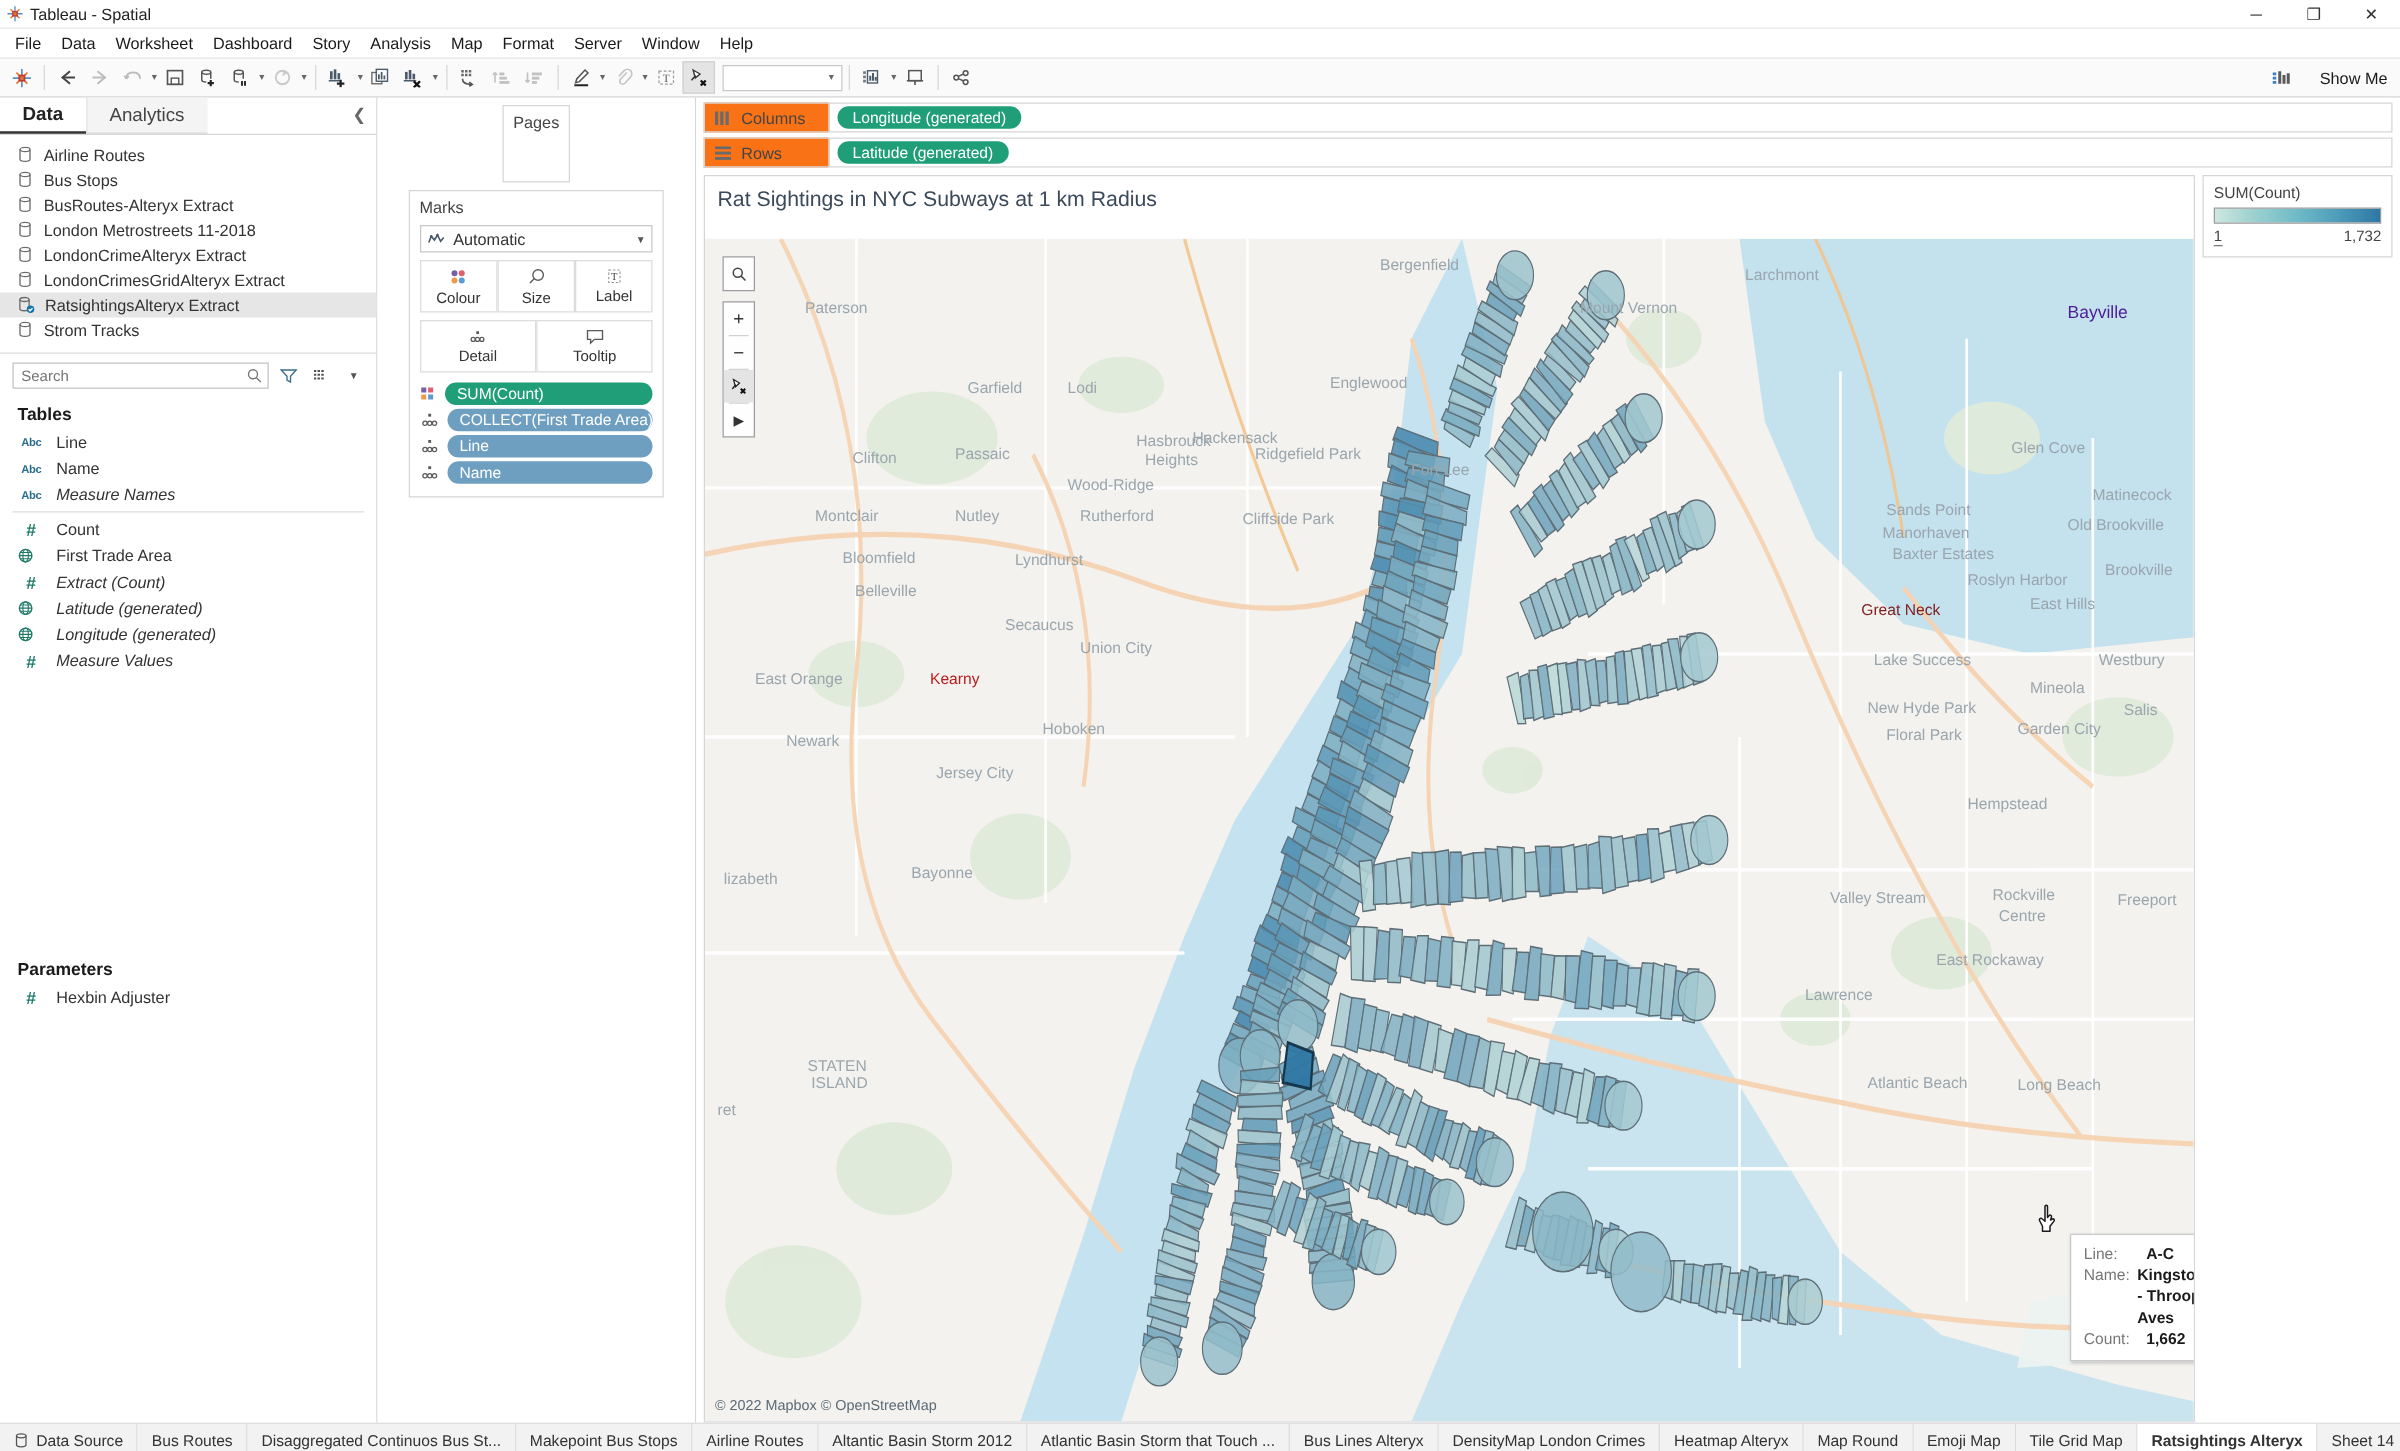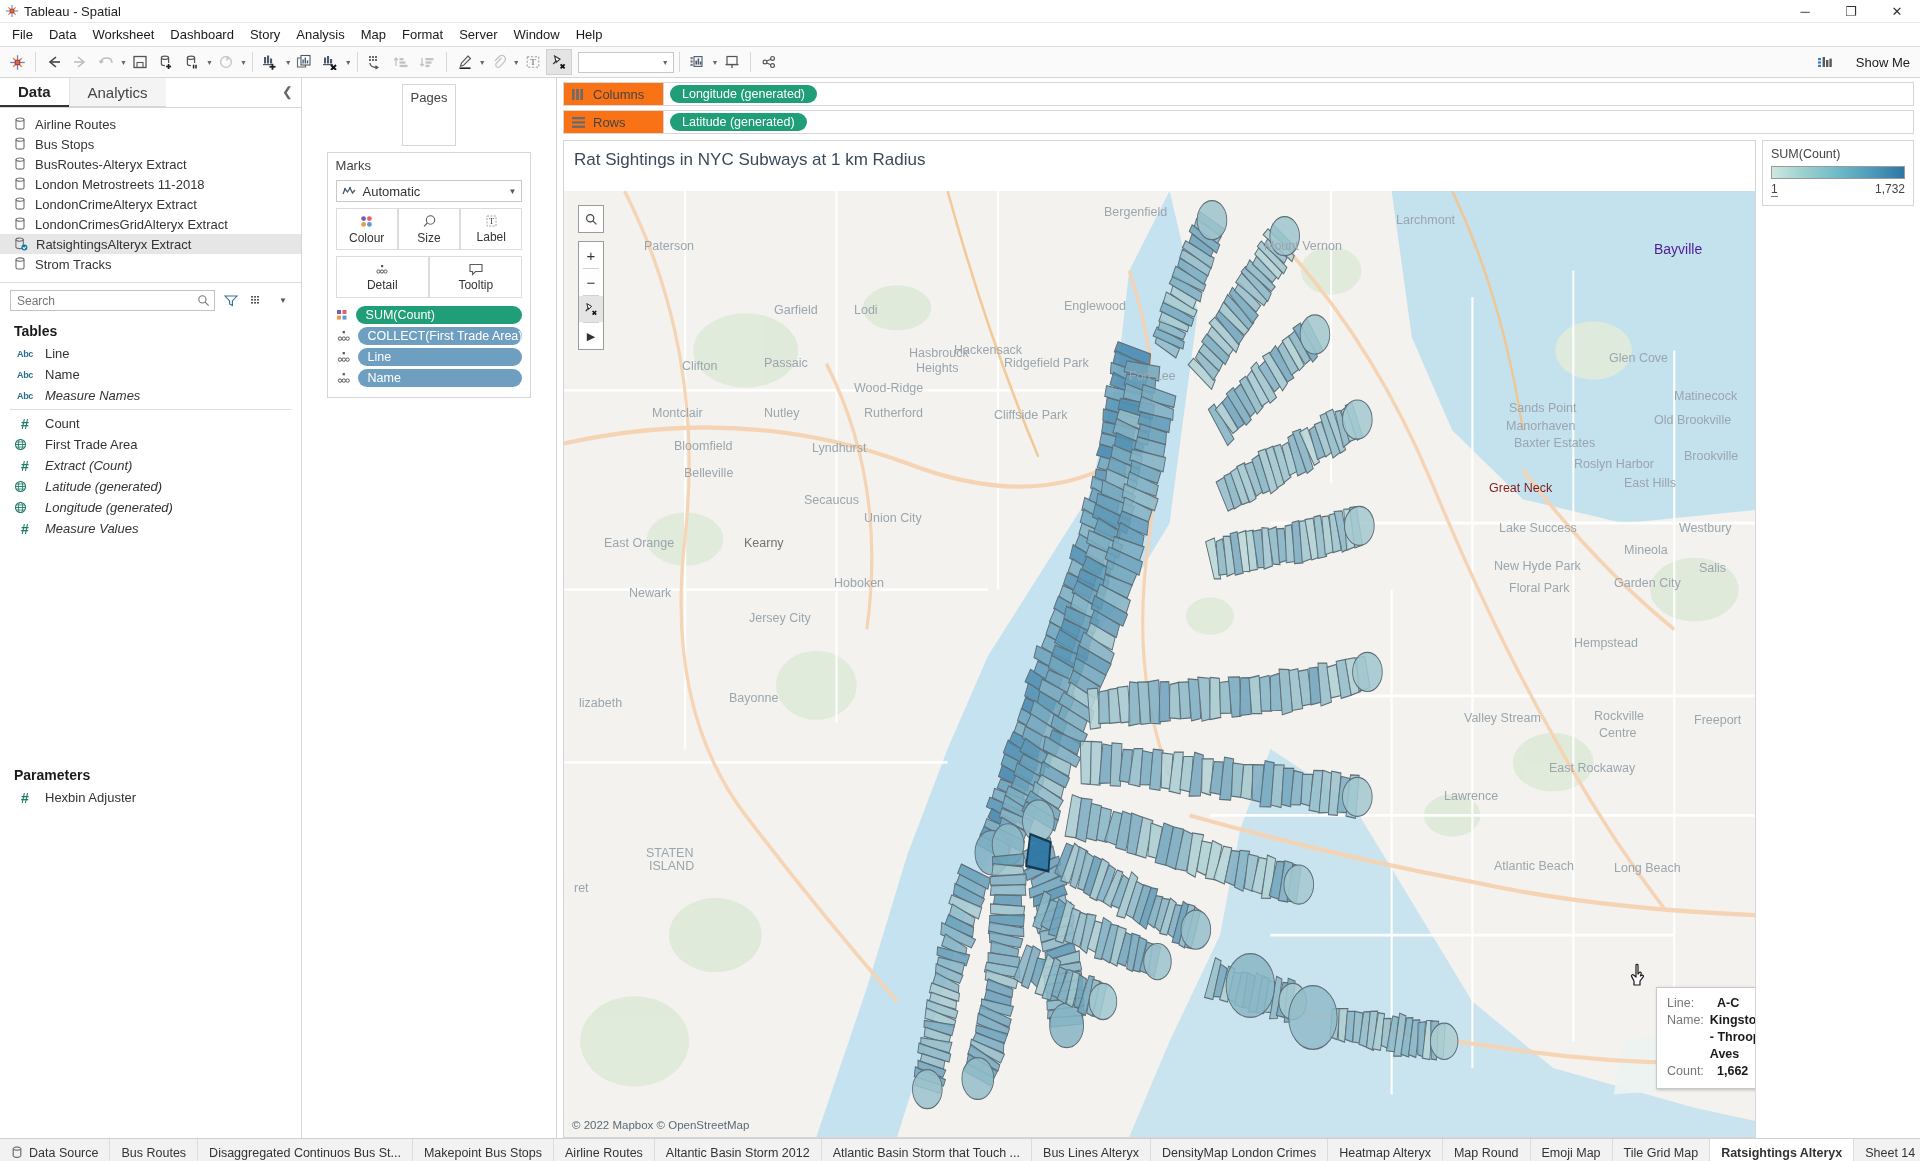--- a/index.html
+++ b/index.html
@@ -1268,21 +1268,21 @@
               <span style="position: absolute; left: 110px; top: 248px; font-size: 12.5px; color: rgb(154, 166, 174); white-space: nowrap;">Bloomfield</span>
               <span style="position: absolute; left: 248px; top: 250px; font-size: 12.5px; color: rgb(154, 166, 174); white-space: nowrap;">Lyndhurst</span>
               <span style="position: absolute; left: 1010px; top: 266px; font-size: 12.5px; color: rgb(154, 166, 174); white-space: nowrap;">Roslyn Harbor</span>
               <span style="position: absolute; left: 1120px; top: 258px; font-size: 12.5px; color: rgb(154, 166, 174); white-space: nowrap;">Brookville</span>
               <span style="position: absolute; left: 120px; top: 275px; font-size: 12.5px; color: rgb(154, 166, 174); white-space: nowrap;">Belleville</span>
               <span style="position: absolute; left: 925px; top: 280px; font-size: 12.5px; color: #7f1d1d; white-space: nowrap; margin-top: 10px;">Great Neck</span>
               <span style="position: absolute; left: 1060px; top: 285px; font-size: 12.5px; color: rgb(154, 166, 174); white-space: nowrap;">East Hills</span>
               <span style="position: absolute; left: 240px; top: 302px; font-size: 12.5px; color: rgb(154, 166, 174); white-space: nowrap;">Secaucus</span>
               <span style="position: absolute; left: 300px; top: 320px; font-size: 12.5px; color: rgb(154, 166, 174); white-space: nowrap;">Union City</span>
               <span style="position: absolute; left: 40px; top: 345px; font-size: 12.5px; color: rgb(154, 166, 174); white-space: nowrap;">East Orange</span>
-              <span style="position: absolute; left: 180px; top: 345px; font-size: 12.5px; color: #737373; white-space: nowrap;">Kearny</span>
+              <span style="position: absolute; left: 180px; top: 345px; font-size: 12.5px; color: #b91c1c; white-space: nowrap;">Kearny</span>
               <span style="position: absolute; left: 935px; top: 330px; font-size: 12.5px; color: rgb(154, 166, 174); white-space: nowrap;">Lake Success</span>
               <span style="position: absolute; left: 945px; top: 390px; font-size: 12.5px; color: rgb(154, 166, 174); white-space: nowrap;">Floral Park</span>
               <span style="position: absolute; left: 930px; top: 368px; font-size: 12.5px; color: rgb(154, 166, 174); white-space: nowrap;">New Hyde Park</span>
               <span style="position: absolute; left: 1060px; top: 352px; font-size: 12.5px; color: rgb(154, 166, 174); white-space: nowrap;">Mineola</span>
               <span style="position: absolute; left: 1115px; top: 330px; font-size: 12.5px; color: rgb(154, 166, 174); white-space: nowrap;">Westbury</span>
               <span style="position: absolute; left: 1135px; top: 370px; font-size: 12.5px; color: rgb(154, 166, 174); white-space: nowrap;">Salis</span>
               <span style="position: absolute; left: 65px; top: 395px; font-size: 12.5px; color: rgb(154, 166, 174); white-space: nowrap;">Newark</span>
               <span style="position: absolute; left: 270px; top: 385px; font-size: 12.5px; color: rgb(154, 166, 174); white-space: nowrap;">Hoboken</span>
               <span style="position: absolute; left: 185px; top: 420px; font-size: 12.5px; color: rgb(154, 166, 174); white-space: nowrap;">Jersey City</span>
               <span style="position: absolute; left: 1050px; top: 385px; font-size: 12.5px; color: rgb(154, 166, 174); white-space: nowrap;">Garden City</span>

